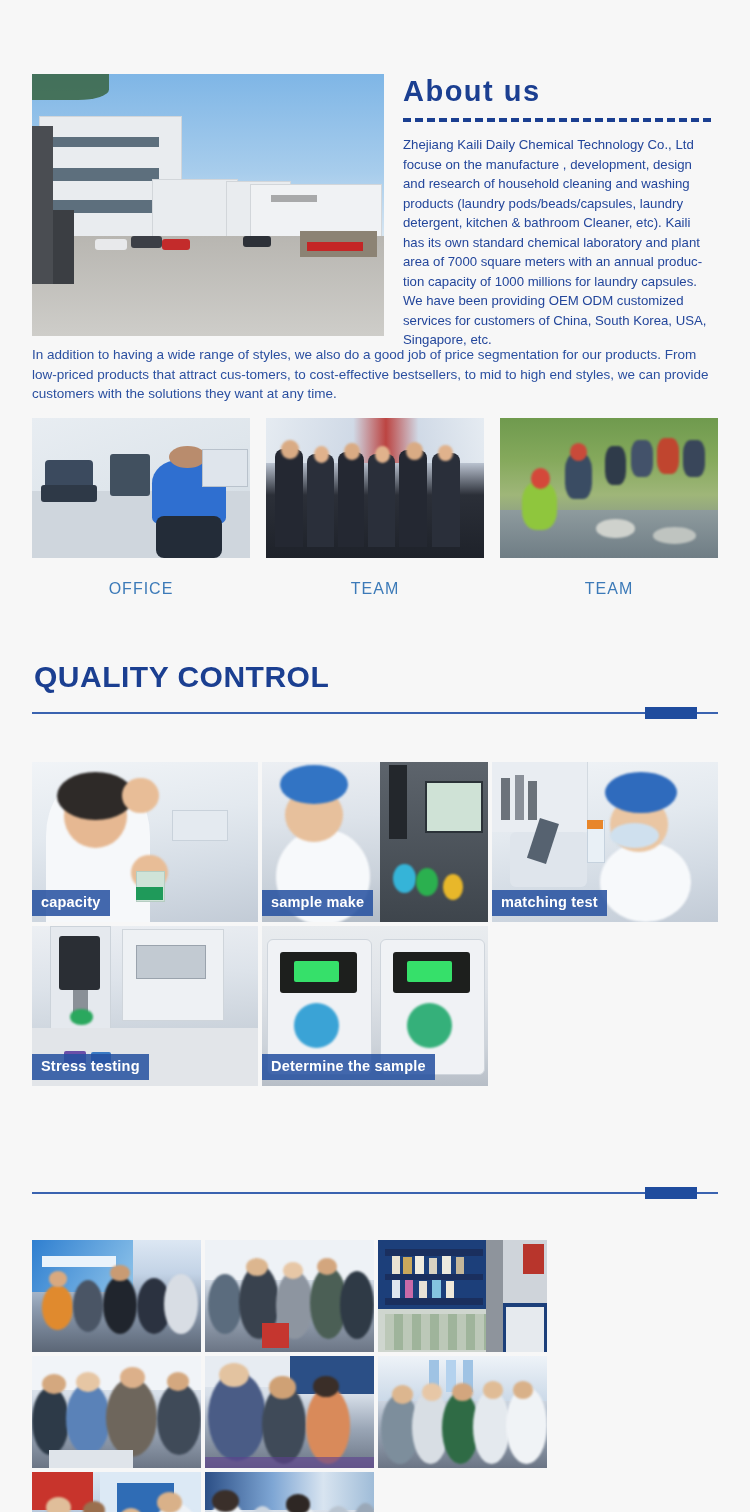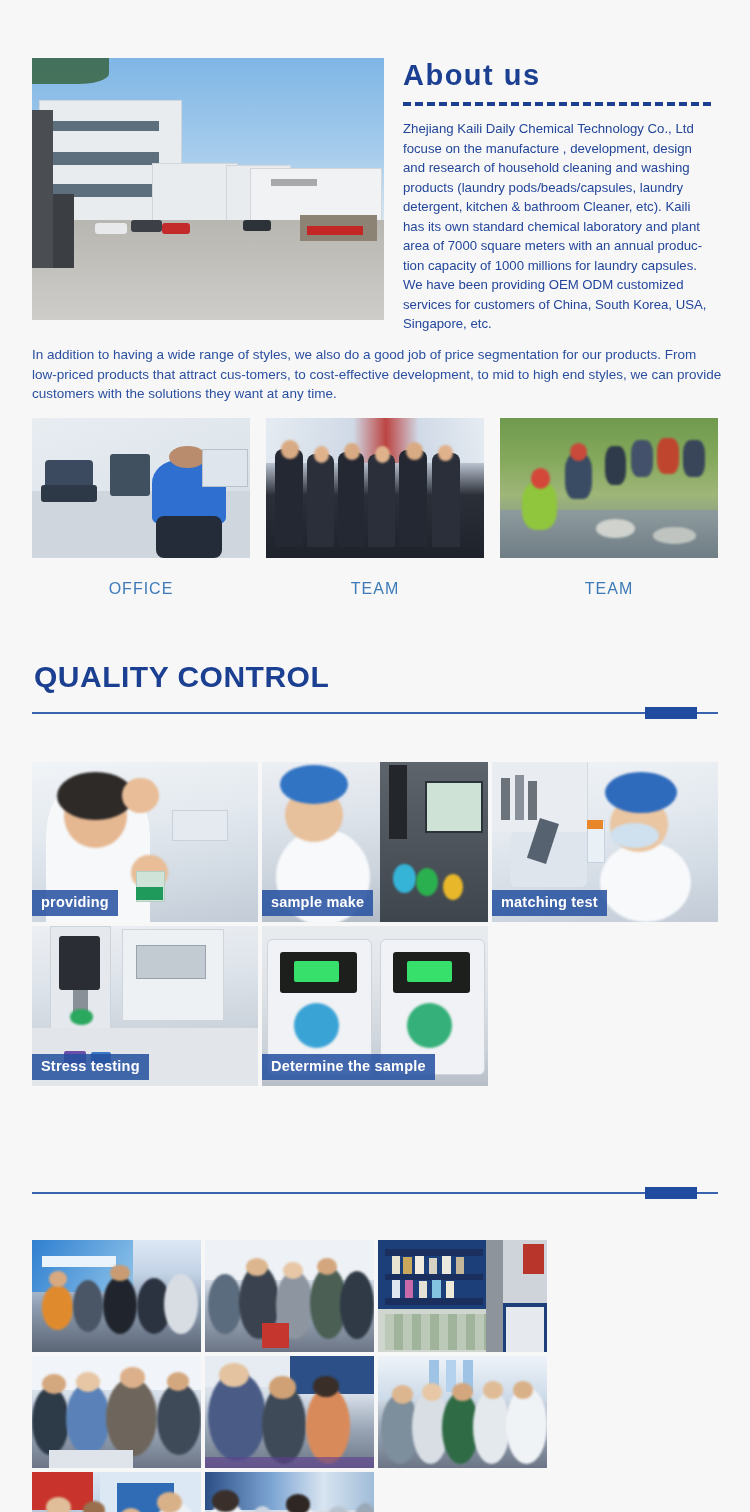--- a/index.html
+++ b/index.html
@@ -7,21 +7,21 @@
     width:750px; height:1512px;
     background:#f7f7f7;
     font-family:"Liberation Sans", sans-serif;
     overflow:hidden;
     position:relative;
   }
   .page{width:750px;height:1512px;position:relative;}
 
   
   .about{
-    position:absolute; left:0; top:0; width:610px; height:330px;
+    position:absolute; left:0; top:16px; width:610px; height:330px;
   }
   .about-photo{
     position:absolute; left:32px; top:58px; width:352px; height:262px;
     overflow:hidden; background:#cfd7dd;
   }
   .about-right{
     position:absolute; left:403px; top:58px; width:312px;
   }
   .about-title{
     font-size:29px; font-weight:bold; color:#1b3f91;
@@ -140,21 +140,21 @@
       <div style="position:absolute;left:0;top:0;width:22%;height:10%;background:#2f5a2c;opacity:.75;border-radius:0 0 40% 0;"></div>
     </div>
 
     <div class="about-right">
       <h1 class="about-title">About  us</h1>
       <div class="dash-line"></div>
       <p class="about-text">Zhejiang Kaili Daily Chemical Technology Co., Ltd focuse on the manufacture , development, design and research of household cleaning and washing products (laundry pods/beads/capsules, laundry detergent, kitchen &amp; bathroom Cleaner, etc). Kaili has its own standard chemical laboratory and plant area of 7000 square meters with an annual produc-tion capacity of 1000 millions for laundry capsules. We have been providing OEM ODM customized services for customers of China, South Korea, USA, Singapore, etc.</p>
     </div>
   </div>
 
-  <div class="intro-text">In addition to having a wide range of styles, we also do a good job of price segmentation for our products. From low-priced products that attract cus-tomers, to cost-effective development, to mid to high end styles, we can provide customers with the solutions they want at any time.</div>
+  <div class="intro-text">In addition to having a wide range of styles, we also do a good job of price segmentation for our products. From low-priced products that attract cus-tomers, to cost-effective bestsellers, to mid to high end styles, we can provide customers with the solutions they want at any time.</div>
 
   <div class="trio">
     <div class="cell">
       <div class="ph office-ph"></div>
       <div style="position:absolute;left:0;top:52%;width:100%;height:48%;background:#cfd6dd;"></div>
       <div style="position:absolute;left:6%;top:30%;width:22%;height:26%;background:#3b4a5e;border-radius:4px;"></div>
       <div style="position:absolute;left:4%;top:48%;width:26%;height:12%;background:#2e3947;border-radius:3px;"></div>
       <div style="position:absolute;left:36%;top:26%;width:18%;height:30%;background:#41505f;border-radius:3px;"></div>
       <div style="position:absolute;left:55%;top:30%;width:34%;height:46%;background:#2f6fd0;border-radius:36% 36% 10% 10%;"></div>
       <div style="position:absolute;left:63%;top:20%;width:17%;height:16%;background:#b98c6d;border-radius:50%;"></div>
@@ -210,21 +210,21 @@
     <div class="qc-cell">
       <div class="ph lab-ph"></div>
       <div style="position:absolute;left:6%;top:10%;width:46%;height:90%;background:#f6f8fa;border-radius:40% 40% 0 0;"></div>
       <div class="blob" style="left:14%;top:14%;width:28%;height:40%;background:#e6b892;"></div>
       <div class="blob" style="left:11%;top:6%;width:34%;height:30%;background:#2e2a28;"></div>
       <div class="blob" style="left:40%;top:10%;width:16%;height:22%;background:#e8bd97;"></div>
       <div class="blob" style="left:44%;top:58%;width:16%;height:22%;background:#e8bd97;"></div>
       <div style="position:absolute;left:46%;top:68%;width:12%;height:18%;background:#cfe3d8;border:1px solid #b6cdc2;"></div>
       <div style="position:absolute;left:46%;top:78%;width:12%;height:8%;background:#1f9a5a;"></div>
       <div style="position:absolute;left:62%;top:30%;width:24%;height:18%;background:#e4eaf0;border:1px solid #c9d2db;"></div>
-      <div class="qc-cap">providing</div>
+      <div class="qc-cap">capacity</div>
     </div>
 
     <div class="qc-cell">
       <div class="ph mach-ph"></div>
       <div style="position:absolute;left:52%;top:0;width:48%;height:100%;background:linear-gradient(180deg,#5d646c,#3e454c);"></div>
       <div style="position:absolute;left:72%;top:12%;width:24%;height:30%;background:#cfe2d6;border:2px solid #2b3238;"></div>
       <div style="position:absolute;left:56%;top:2%;width:8%;height:46%;background:#23272c;"></div>
       <div class="blob" style="left:6%;top:42%;width:42%;height:60%;background:#f7f9fb;"></div>
       <div class="blob" style="left:10%;top:16%;width:26%;height:34%;background:#e7c09c;"></div>
       <div class="blob" style="left:8%;top:2%;width:30%;height:24%;background:#3274c4;"></div>

